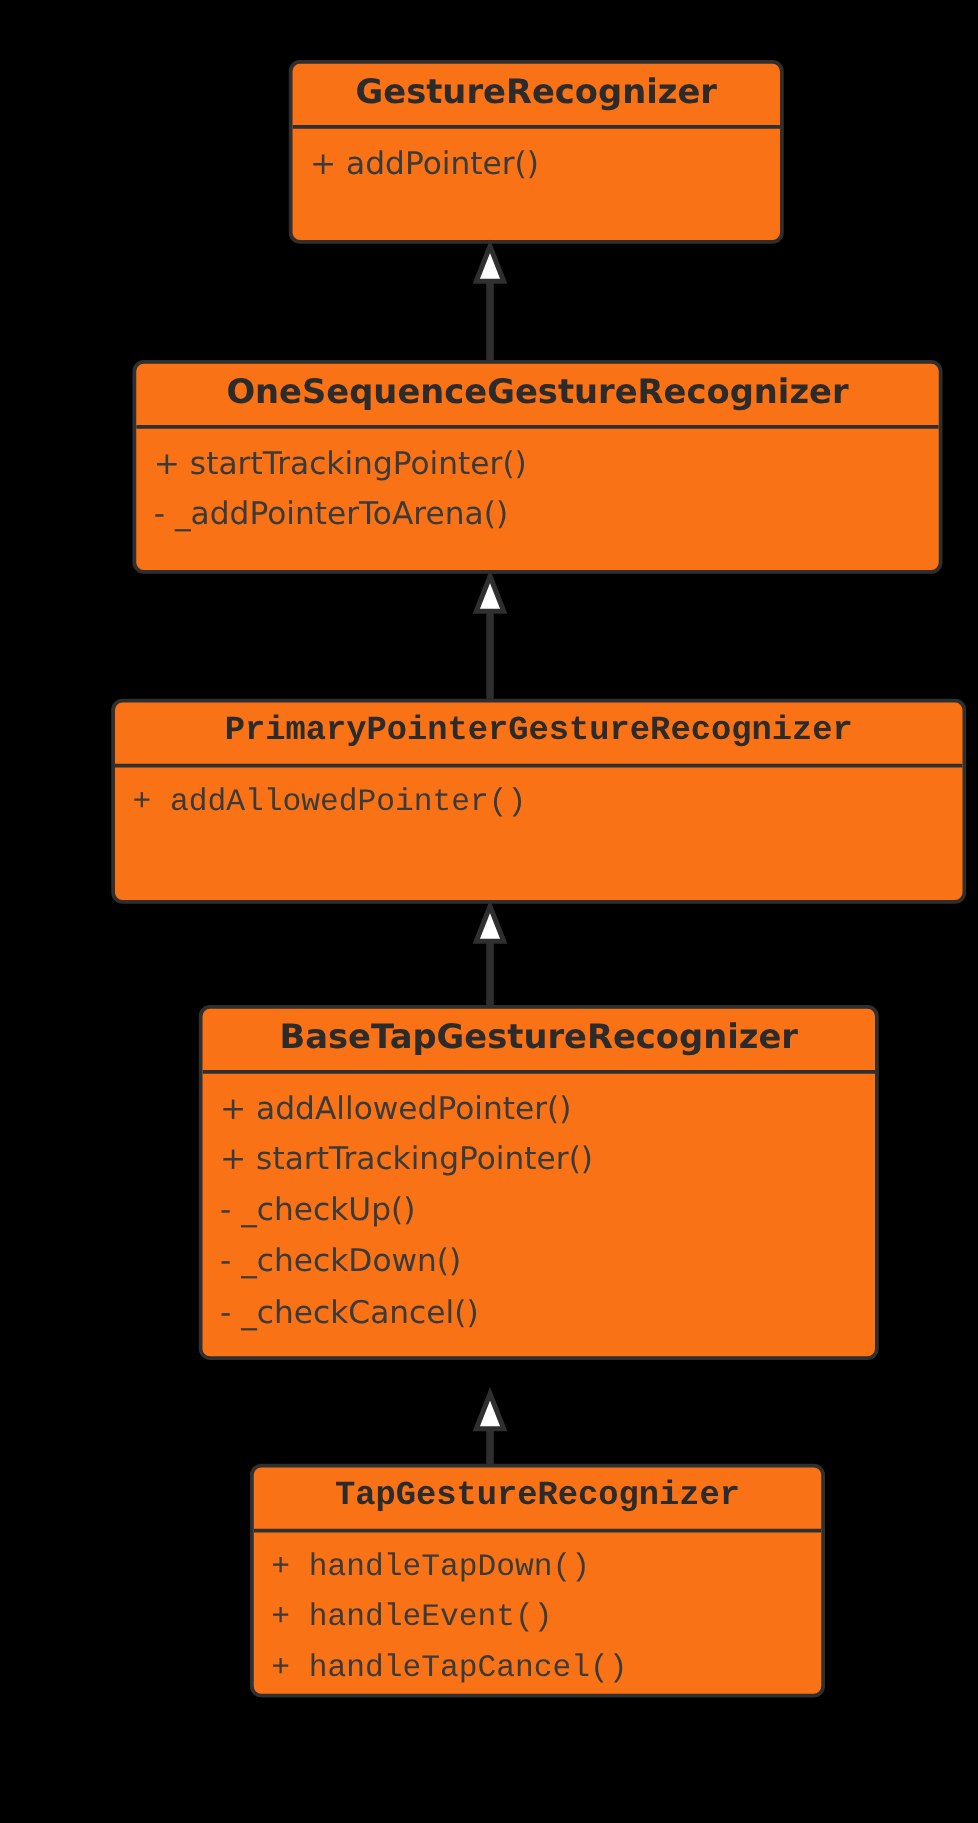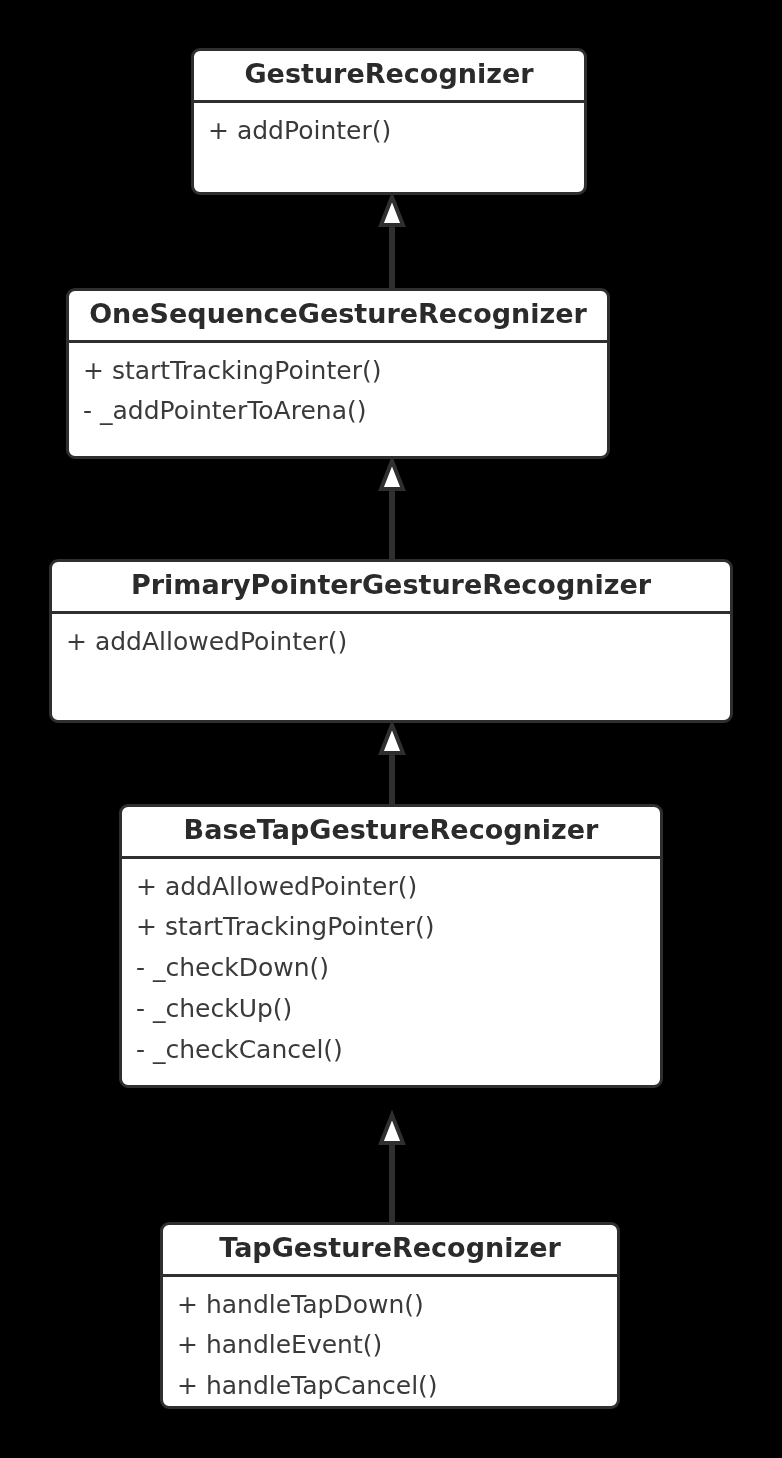--- a/index.html
+++ b/index.html
@@ -10,25 +10,26 @@
   #diagram {
     position: relative;
     width: 782px;
     height: 1458px;
     background: #000000;
     overflow: hidden;
     font-family: "DejaVu Sans", "Liberation Sans", sans-serif;
   }
   .uml-class {
     position: absolute;
-    background: #ffffff;
+    background: #f97316;
     border: 3px solid #2f2f2f;
     border-radius: 9px;
     box-sizing: border-box;
     overflow: hidden;
+    margin-left: 40px;
   }
   .uml-class-name {
     text-align: center;
     font-weight: bold;
     font-size: 27px;
     color: #2b2b2b;
     padding: 6px 16px 8px 16px;
     border-bottom: 3px solid #2f2f2f;
     white-space: nowrap;
     line-height: 1.28;
@@ -63,68 +64,68 @@
     </div>
   </div>
 
   <div class="arrow" style="left:381px; top:195px;">
     <svg width="22" height="93" viewBox="0 0 22 93">
       <line x1="11" y1="30" x2="11" y2="93" stroke="#2f2f2f" stroke-width="6"></line>
       <polygon points="11,2 22,30 0,30" fill="#ffffff" stroke="#2f2f2f" stroke-width="4" stroke-linejoin="miter"></polygon>
     </svg>
   </div>
 
-  <div class="uml-class" style="left:66px; top:288px; width:544px; height:171px;">
+  <div class="uml-class" style="left:66px; top:288px; width:648px; height:171px;">
     <div class="uml-class-name">OneSequenceGestureRecognizer</div>
     <div class="uml-members">
       <div class="uml-member">+ startTrackingPointer()</div>
       <div class="uml-member">- _addPointerToArena()</div>
     </div>
   </div>
 
   <div class="arrow" style="left:381px; top:459px;">
     <svg width="22" height="100" viewBox="0 0 22 100">
       <line x1="11" y1="30" x2="11" y2="100" stroke="#2f2f2f" stroke-width="6"></line>
       <polygon points="11,2 22,30 0,30" fill="#ffffff" stroke="#2f2f2f" stroke-width="4" stroke-linejoin="miter"></polygon>
     </svg>
   </div>
 
-  <div class="uml-class" style="left:49px; top:559px; width:684px; height:164px;">
+  <div class="uml-class" style="left:49px; top:559px; width:684px; height:164px;font-family:Liberation Mono, monospace;">
     <div class="uml-class-name">PrimaryPointerGestureRecognizer</div>
     <div class="uml-members">
       <div class="uml-member">+ addAllowedPointer()</div>
     </div>
   </div>
 
   <div class="arrow" style="left:381px; top:723px;">
     <svg width="22" height="81" viewBox="0 0 22 81">
       <line x1="11" y1="30" x2="11" y2="81" stroke="#2f2f2f" stroke-width="6"></line>
       <polygon points="11,2 22,30 0,30" fill="#ffffff" stroke="#2f2f2f" stroke-width="4" stroke-linejoin="miter"></polygon>
     </svg>
   </div>
 
   <div class="uml-class" style="left:119px; top:804px; width:544px; height:284px;">
     <div class="uml-class-name">BaseTapGestureRecognizer</div>
     <div class="uml-members">
       <div class="uml-member">+ addAllowedPointer()</div>
       <div class="uml-member">+ startTrackingPointer()</div>
+      <div class="uml-member">- _checkUp()</div>
       <div class="uml-member">- _checkDown()</div>
-      <div class="uml-member">- _checkUp()</div>
       <div class="uml-member">- _checkCancel()</div>
     </div>
   </div>
 
   <div class="arrow" style="left:381px; top:1113px;">
     <svg width="22" height="110" viewBox="0 0 22 110">
       <line x1="11" y1="30" x2="11" y2="110" stroke="#2f2f2f" stroke-width="6"></line>
       <polygon points="11,2 22,30 0,30" fill="#ffffff" stroke="#2f2f2f" stroke-width="4" stroke-linejoin="miter"></polygon>
     </svg>
   </div>
 
-  <div class="uml-class" style="left:160px; top:1222px; width:460px; height:187px;">
+  <div class="uml-class" style="left:160px; top:1171px; width:460px; height:187px;font-family:Liberation Mono, monospace;">
     <div class="uml-class-name">TapGestureRecognizer</div>
     <div class="uml-members">
       <div class="uml-member">+ handleTapDown()</div>
       <div class="uml-member">+ handleEvent()</div>
       <div class="uml-member">+ handleTapCancel()</div>
     </div>
   </div>
 
 </div>
 

